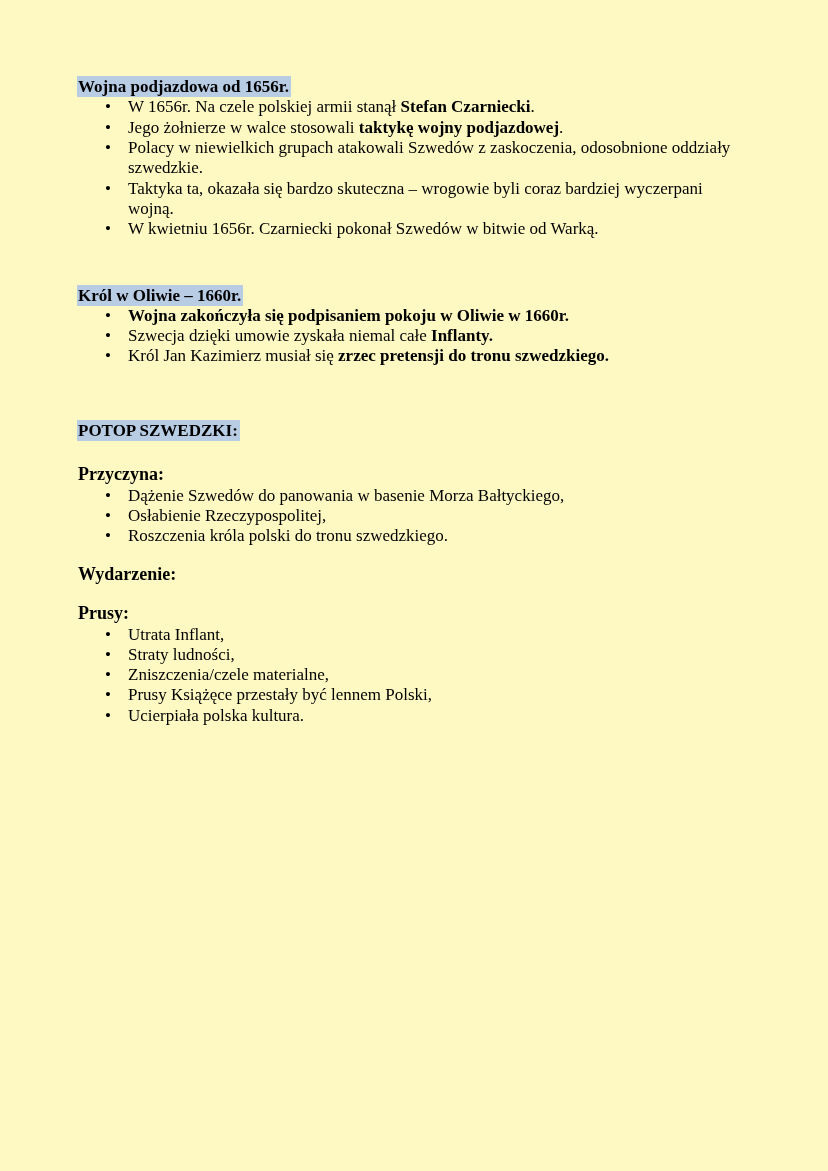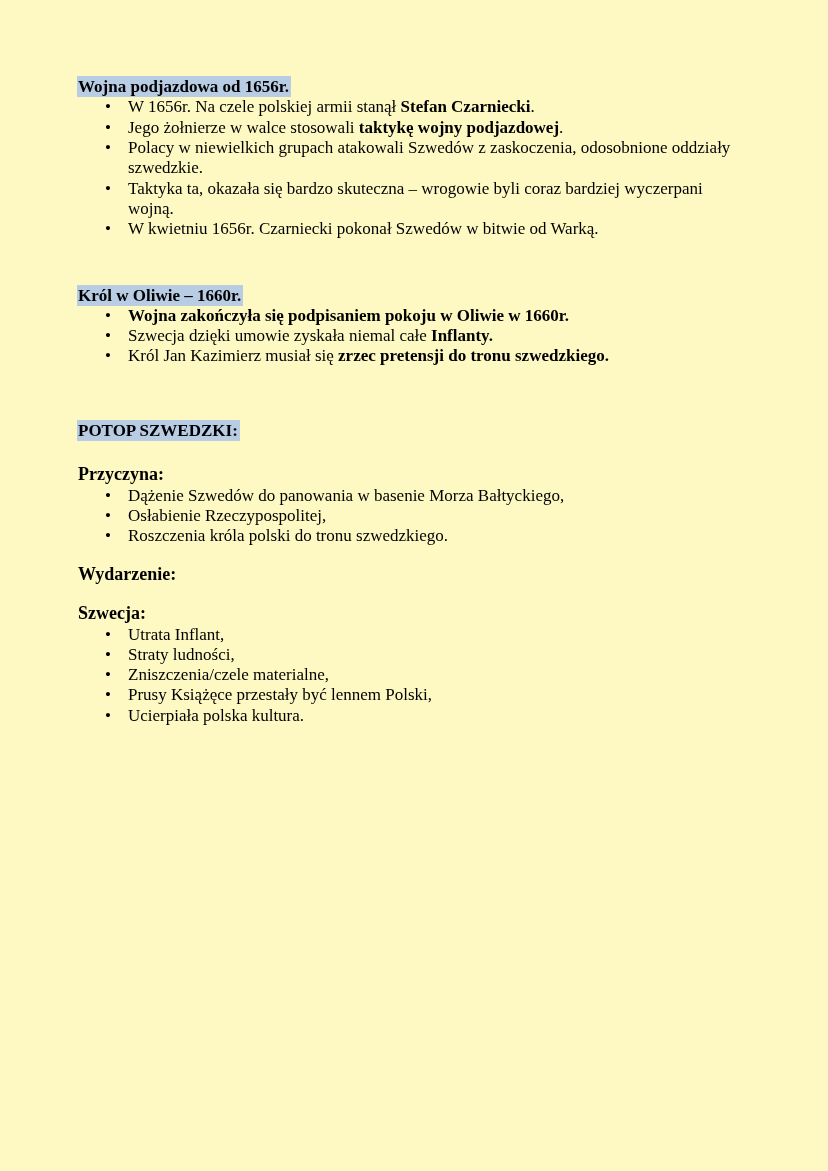--- a/index.html
+++ b/index.html
@@ -101,21 +101,21 @@
       <li><span>Osłabienie Rzeczypospolitej,</span></li>
       <li><span>Roszczenia króla polski do tronu szwedzkiego.</span></li>
     </ul>
   </div>
 
   <div class="sub sub-wydarzenie">
     <h3 class="sub-label">Wydarzenie:</h3>
   </div>
 
   <div class="sub sub-skutki">
-    <h3 class="sub-label">Szwecja:</h3>
+    <h3 class="sub-label">Prusy:</h3>
     <ul class="bullet-list">
       <li><span>Utrata Inflant,</span></li>
       <li><span>Straty ludności,</span></li>
       <li><span>Zniszczenia/czele materialne,</span></li>
       <li><span>Prusy Książęce przestały być lennem Polski,</span></li>
       <li><span>Ucierpiała polska kultura.</span></li>
     </ul>
   </div>
 
 </div>

